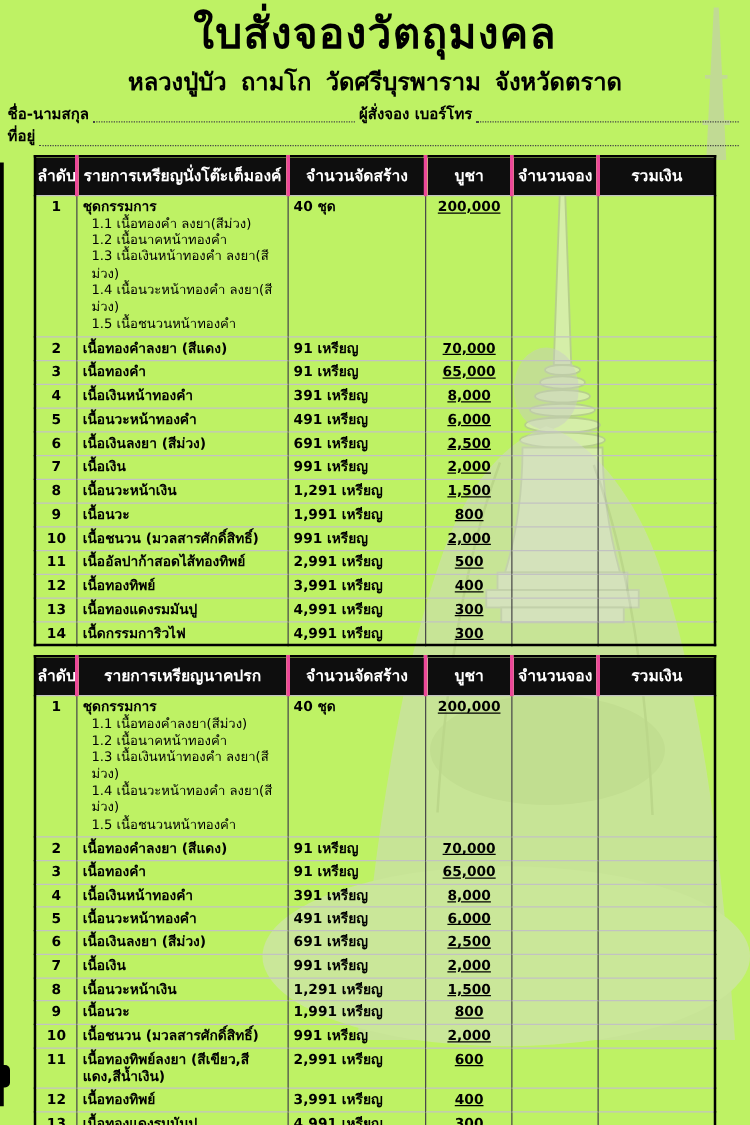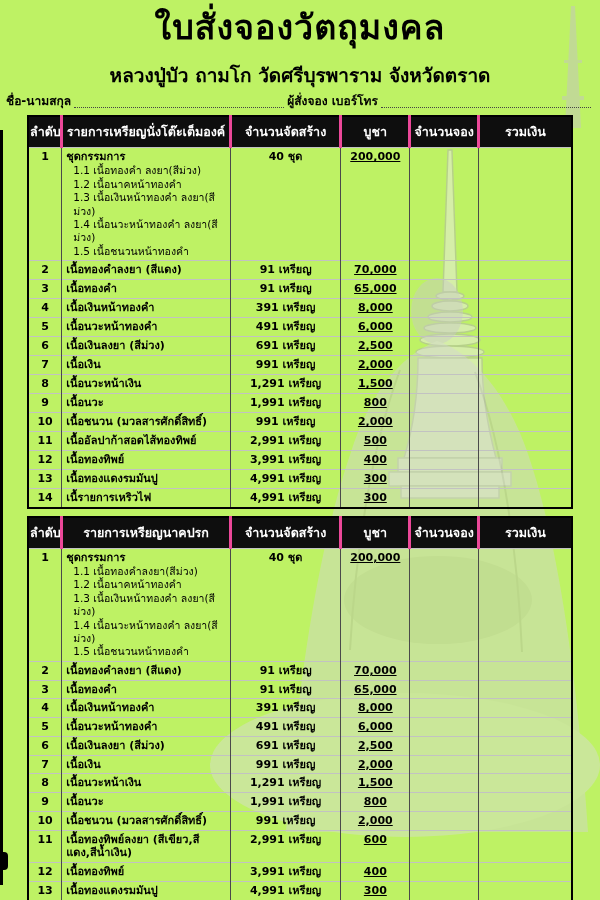--- a/index.html
+++ b/index.html
@@ -5,21 +5,21 @@
   html,body { margin:0; padding:0; }
   body {
     width:600px; height:900px; overflow:hidden; background:#ffffff; color:#000;
     font-family:"DejaVu Sans","Liberation Sans",sans-serif;
   }
   .page { position:relative; width:600px; height:900px; background:#bef264; }
   .watermark { position:absolute; inset:0; z-index:0; pointer-events:none; }
   .content { position:relative; z-index:1; }
 
   .title { text-align:center; font-size:34px; font-weight:900; letter-spacing:1px; line-height:1.12; padding-top:8px; }
-  .subtitle { text-align:center; font-size:19px; font-weight:bold; margin-top:14px; }
+  .subtitle { text-align:center; font-size:19px; font-weight:bold; margin-top:4px;font-family:Liberation Mono, monospace; }
 
   .formline { display:flex; align-items:flex-end; font-size:12px; font-weight:bold; margin:4px 6px 0 6px; line-height:1.2; }
   .flabel { white-space:nowrap; }
   .dots { flex:1; border-bottom:1.6px dotted #444; height:13px; margin:0 3px; min-width:30px; }
 
   table.otable { width:546px; margin:7px auto 0 auto; border-collapse:collapse; table-layout:fixed; border:2px solid #000; background:transparent; }
   .otable col.w-no{width:6.2%} .otable col.w-item{width:31%} .otable col.w-made{width:20.3%}
   .otable col.w-price{width:12.7%} .otable col.w-res{width:12.6%} .otable col.w-tot{width:17.2%}
   .otable th {
     background:#0e0e0e; color:#fff; font-size:12.5px; font-weight:bold;
@@ -29,21 +29,21 @@
   .otable td {
     border-left:1px solid #4a4a4a; border-top:1px solid #c2c2c2;
     font-size:11px; font-weight:bold; vertical-align:top; padding:2px 4px;
     line-height:1.25; overflow:hidden;
   }
   .otable td:first-child { border-left:none; }
   .otable tbody tr { height:19px; }
   table.t2 tbody tr { height:16.5px; }
   .c-no { text-align:center; }
   .c-item { text-align:left; padding-left:10px;margin-top:28px; }
-  .c-made { text-align:center; padding-right:9px; white-space:nowrap; }
+  .c-made { text-align:left; padding-right:9px; white-space:nowrap; }
   .c-price { text-align:center; white-space:nowrap;text-decoration:underline; }
   .item-name { font-weight:bold; }
   .subitem { font-size:10.5px; line-height:1.28; padding-left:7px; font-weight:normal; }
 
   .scan-edge { position:absolute; left:0; top:130px; width:3px; height:755px; background:#000; z-index:2; }
   .scan-blob { position:absolute; left:0; top:852px; width:8px; height:18px; background:#000; border-radius:0 4px 4px 0; z-index:2; }
 </style>
 </head>
 <body>
 
@@ -86,20 +86,24 @@
 
   <div class="content">
 
     <div class="title">ใบสั่งจองวัตถุมงคล</div>
     <div class="subtitle">หลวงปู่บัว ถามโก วัดศรีบุรพาราม  จังหวัดตราด</div>
 
     <div class="formline">
       <span class="flabel">ชื่อ-นามสกุล</span>
       <span class="dots"></span>
       <span class="flabel">ผู้สั่งจอง  เบอร์โทร</span>
+      <span class="dots"></span>
+    </div>
+    <div class="formline">
+      <span class="flabel">ที่อยู่</span>
       <span class="dots"></span>
     </div>
 
     <table class="otable t1">
       <colgroup>
         <col class="w-no">
           <col class="w-item">
           <col class="w-made">
           <col class="w-price">
           <col class="w-res">
@@ -300,21 +304,21 @@
             </td>
             <td class="c-made">4,991 เหรียญ</td>
             <td class="c-price">300</td>
             <td class="c-reserve"></td>
             <td class="c-total"></td>
           </tr>
 
           <tr>
             <td class="c-no">14</td>
             <td class="c-item">
-              <div class="item-name">เนื้รายการเหริวไฟ</div>
+              <div class="item-name">เนื้ดกรรมการิวไฟ</div>
               <div>
                 
               </div>
             </td>
             <td class="c-made">4,991 เหรียญ</td>
             <td class="c-price">300</td>
             <td class="c-reserve"></td>
             <td class="c-total"></td>
           </tr>
         </tbody>

